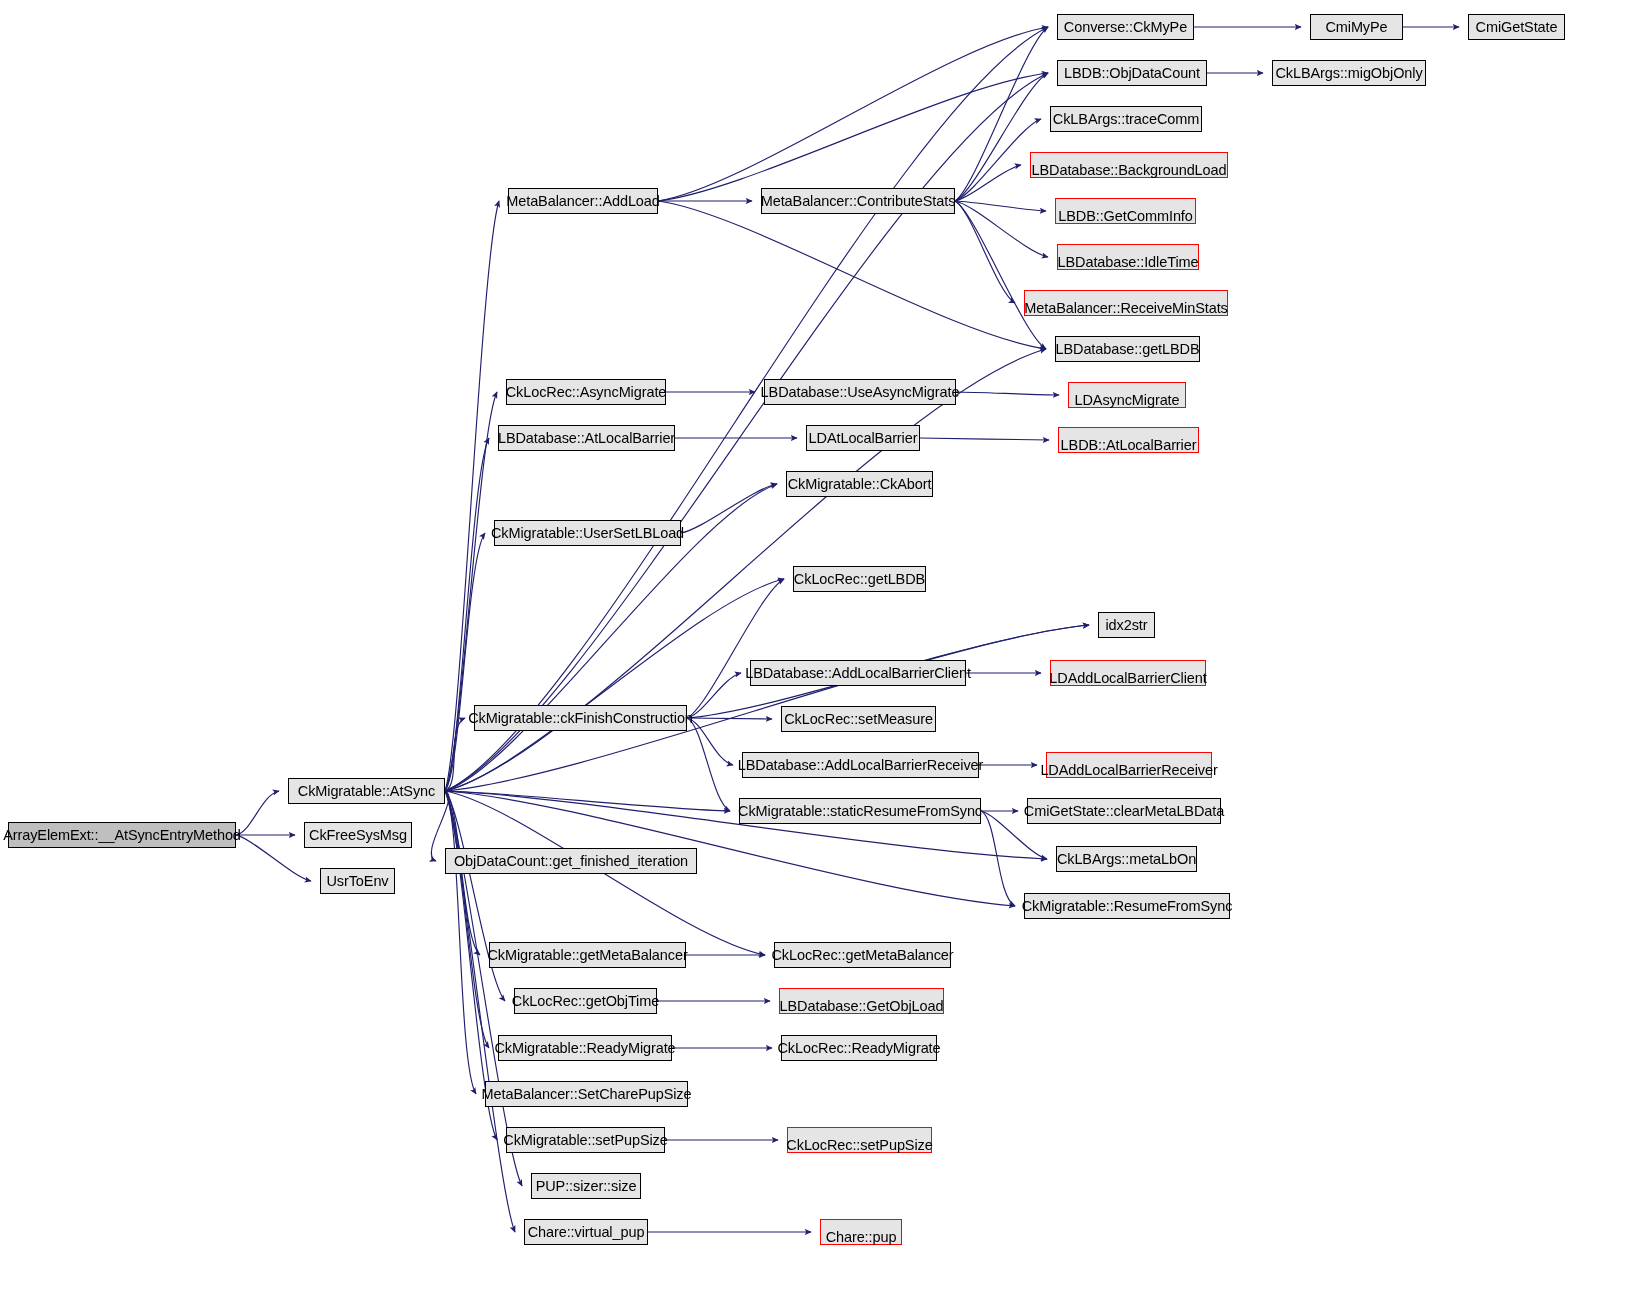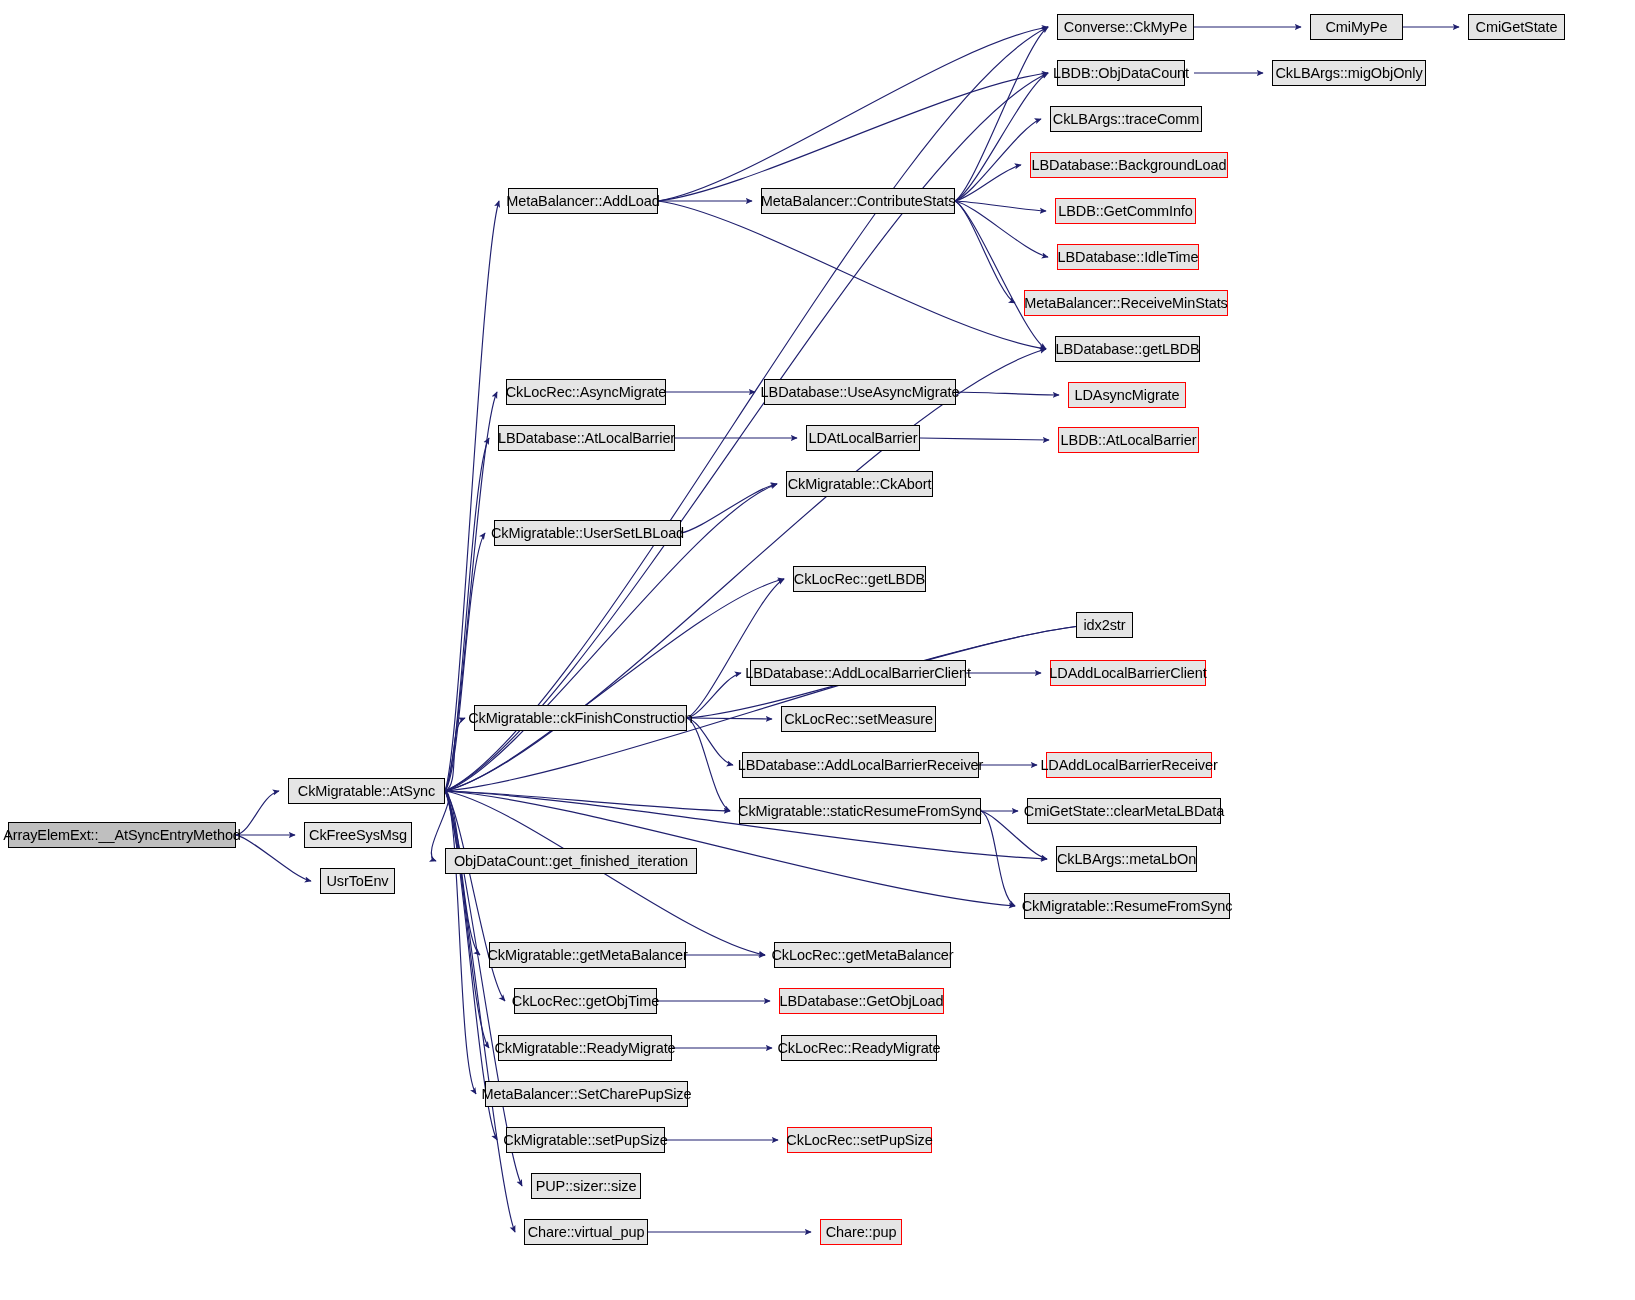--- a/index.html
+++ b/index.html
@@ -34,20 +34,21 @@
     display: flex;
     align-items: center;
     justify-content: center;
     white-space: nowrap;
     height: 26px;
     padding: 0 7px;
     letter-spacing: -0.1px;
   }
   .node.red {
     border-color: #ff0000;
+    align-items: flex-end;
   }
   .node.root {
     background: #bfbfbf;
     border-color: #000000;
   }
   .node-label {
     display: block;
     transform: translateY(-0.5px);
   }
 </style>
@@ -144,21 +145,21 @@
     </div>
     <div class="node" style="left: 1057px; top: 14px; width: 137px;">
       <span class="node-label">Converse::CkMyPe</span>
     </div>
     <div class="node" style="left: 1310px; top: 14px; width: 93px;">
       <span class="node-label">CmiMyPe</span>
     </div>
     <div class="node" style="left: 1468px; top: 14px; width: 97px;">
       <span class="node-label">CmiGetState</span>
     </div>
-    <div class="node" style="left: 1057px; top: 60px; width: 128px;">
+    <div class="node" style="left: 1057px; top: 60px; width: 150px;">
       <span class="node-label">LBDB::ObjDataCount</span>
     </div>
     <div class="node" style="left: 1272px; top: 60px; width: 154px;">
       <span class="node-label">CkLBArgs::migObjOnly</span>
     </div>
     <div class="node" style="left: 1050px; top: 106px; width: 152px;">
       <span class="node-label">CkLBArgs::traceComm</span>
     </div>
     <div class="node red" style="left: 1030px; top: 152px; width: 198px;">
       <span class="node-label">LBDatabase::BackgroundLoad</span>
@@ -195,21 +196,21 @@
     </div>
     <div class="node" style="left: 786px; top: 471px; width: 147px;">
       <span class="node-label">CkMigratable::CkAbort</span>
     </div>
     <div class="node" style="left: 494px; top: 520px; width: 187px;">
       <span class="node-label">CkMigratable::UserSetLBLoad</span>
     </div>
     <div class="node" style="left: 793px; top: 566px; width: 133px;">
       <span class="node-label">CkLocRec::getLBDB</span>
     </div>
-    <div class="node" style="left: 1076px; top: 612px; width: 57px;">
+    <div class="node" style="left: 1098px; top: 612px; width: 57px;">
       <span class="node-label">idx2str</span>
     </div>
     <div class="node" style="left: 750px; top: 660px; width: 216px;">
       <span class="node-label">LBDatabase::AddLocalBarrierClient</span>
     </div>
     <div class="node red" style="left: 1050px; top: 660px; width: 156px;">
       <span class="node-label">LDAddLocalBarrierClient</span>
     </div>
     <div class="node" style="left: 474px; top: 705px; width: 213px;">
       <span class="node-label">CkMigratable::ckFinishConstruction</span>

